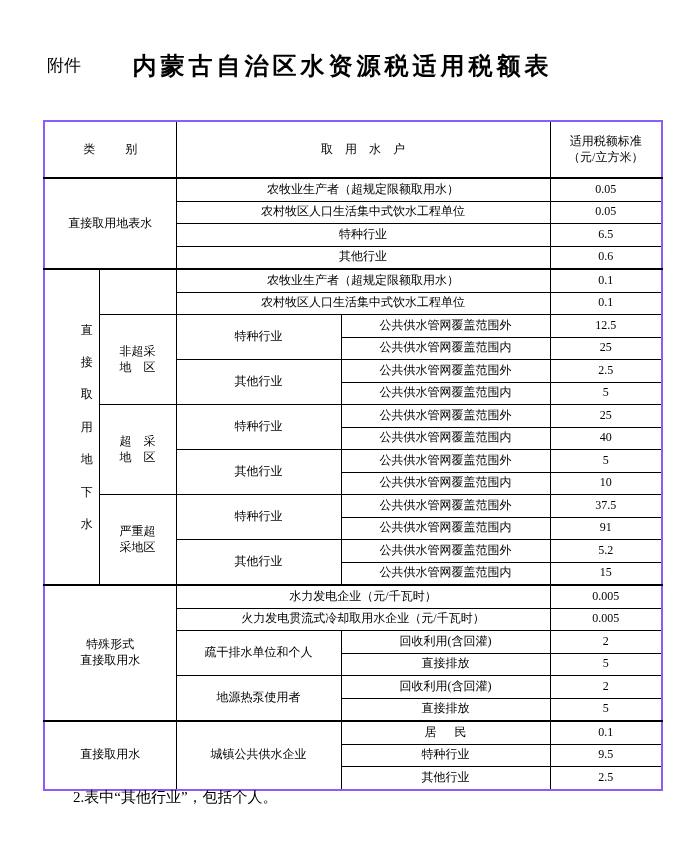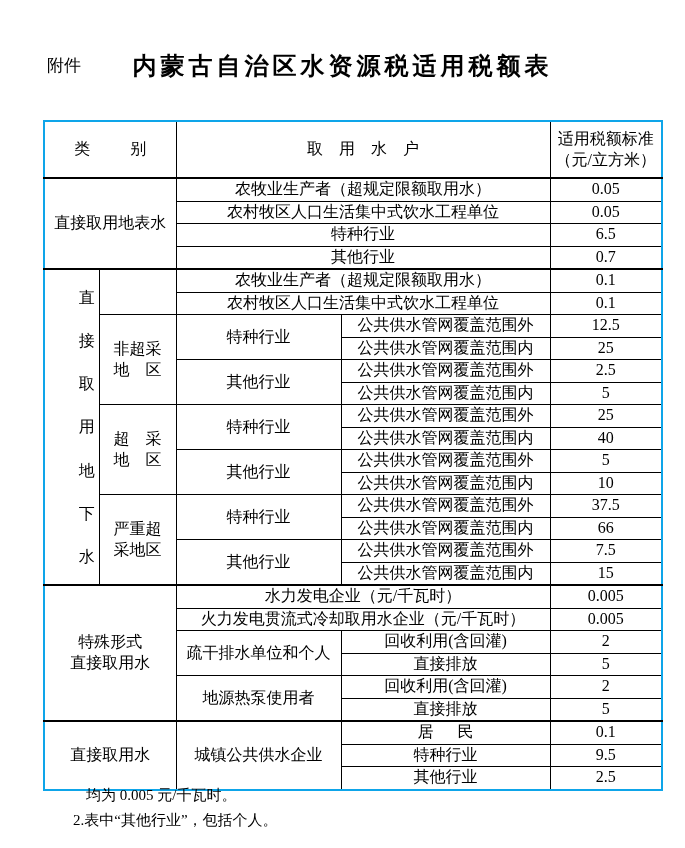--- a/index.html
+++ b/index.html
@@ -18,22 +18,22 @@
   }
   .title {
     position: absolute; top: 50px; left: 0; width: 685px;
     margin: 0; text-align: center;
     font-size: 24px; font-weight: bold; letter-spacing: 4px;
   }
   table.tax {
     position: absolute; left: 43px; top: 120px;
     width: 618px;
     border-collapse: collapse; table-layout: fixed;
-    font-size: 16px;
-    border: 2px solid #0ea5e9;
+    font-size: 12px;
+    border: 2px solid #8b5cf6;
   }
   .tax th, .tax td {
     border: 1px solid #000;
     text-align: center; vertical-align: middle;
     padding: 0 2px; line-height: 1.3;
     font-weight: normal;
     overflow: hidden;
   }
   .tax thead th { height: 55px; }
   .tax tbody td { height: 21.5px; }
@@ -83,21 +83,21 @@
     <tr>
       <td colspan="2">农村牧区人口生活集中式饮水工程单位</td>
       <td>0.05</td>
     </tr>
     <tr>
       <td colspan="2">特种行业</td>
       <td>6.5</td>
     </tr>
     <tr>
       <td colspan="2">其他行业</td>
-      <td>0.7</td>
+      <td>0.6</td>
     </tr>
 
     <tr class="sec">
       <td rowspan="14"><span class="vinner">直接取用地下水</span></td>
       <td rowspan="2"></td>
       <td colspan="2">农牧业生产者（超规定限额取用水）</td>
       <td>0.1</td>
     </tr>
     <tr>
       <td colspan="2">农村牧区人口生活集中式饮水工程单位</td>
@@ -145,26 +145,26 @@
     </tr>
     <tr>
       <td rowspan="4" class="pre">严重超
 采地区</td>
       <td rowspan="2">特种行业</td>
       <td>公共供水管网覆盖范围外</td>
       <td>37.5</td>
     </tr>
     <tr>
       <td>公共供水管网覆盖范围内</td>
-      <td>66</td>
+      <td>91</td>
     </tr>
     <tr>
       <td rowspan="2">其他行业</td>
       <td>公共供水管网覆盖范围外</td>
-      <td>7.5</td>
+      <td>5.2</td>
     </tr>
     <tr>
       <td>公共供水管网覆盖范围内</td>
       <td>15</td>
     </tr>
 
     <tr class="sec">
       <td colspan="2" rowspan="6" class="pre">特殊形式
 直接取用水</td>
       <td colspan="2">水力发电企业（元/千瓦时）</td>
@@ -204,15 +204,14 @@
       <td>9.5</td>
     </tr>
     <tr>
       <td>其他行业</td>
       <td>2.5</td>
     </tr>
   </tbody>
 </table>
 
 <div class="notes">
-  <div class="note-line note-cont">均为 0.005 元/千瓦时。</div>
   <div class="note-line note-item2">2.表中“其他行业”，包括个人。</div>
 </div>
 
 </body></html>

